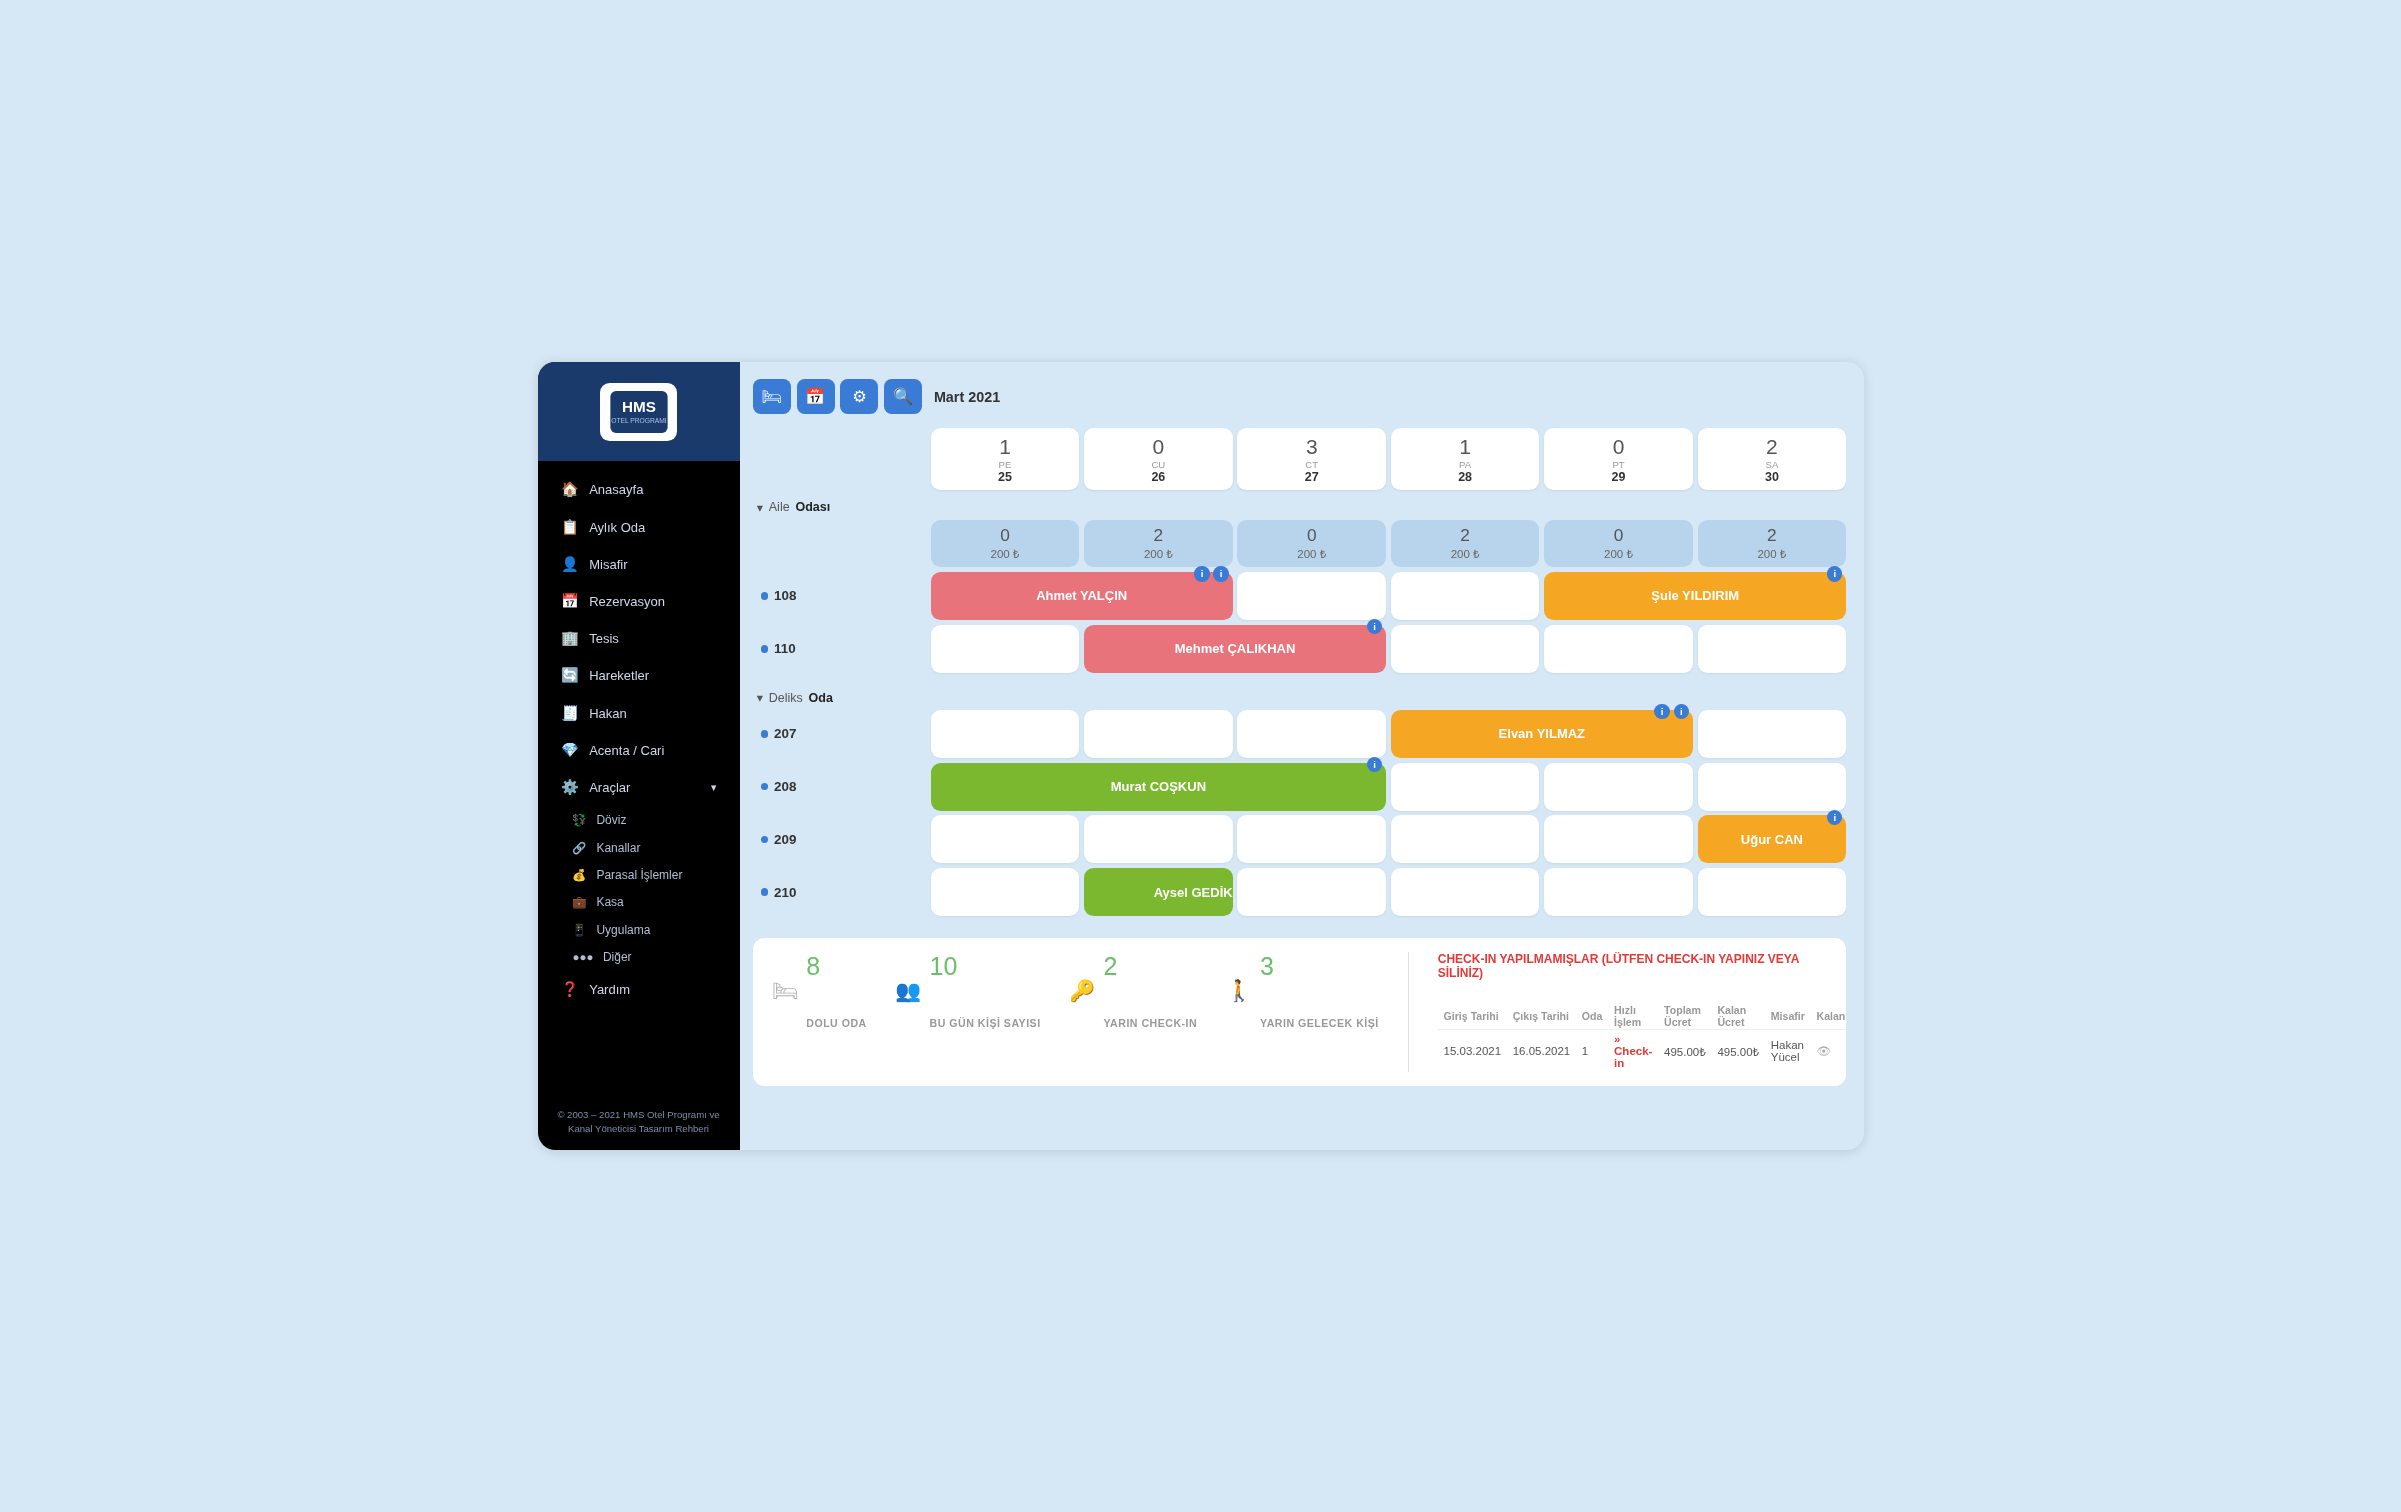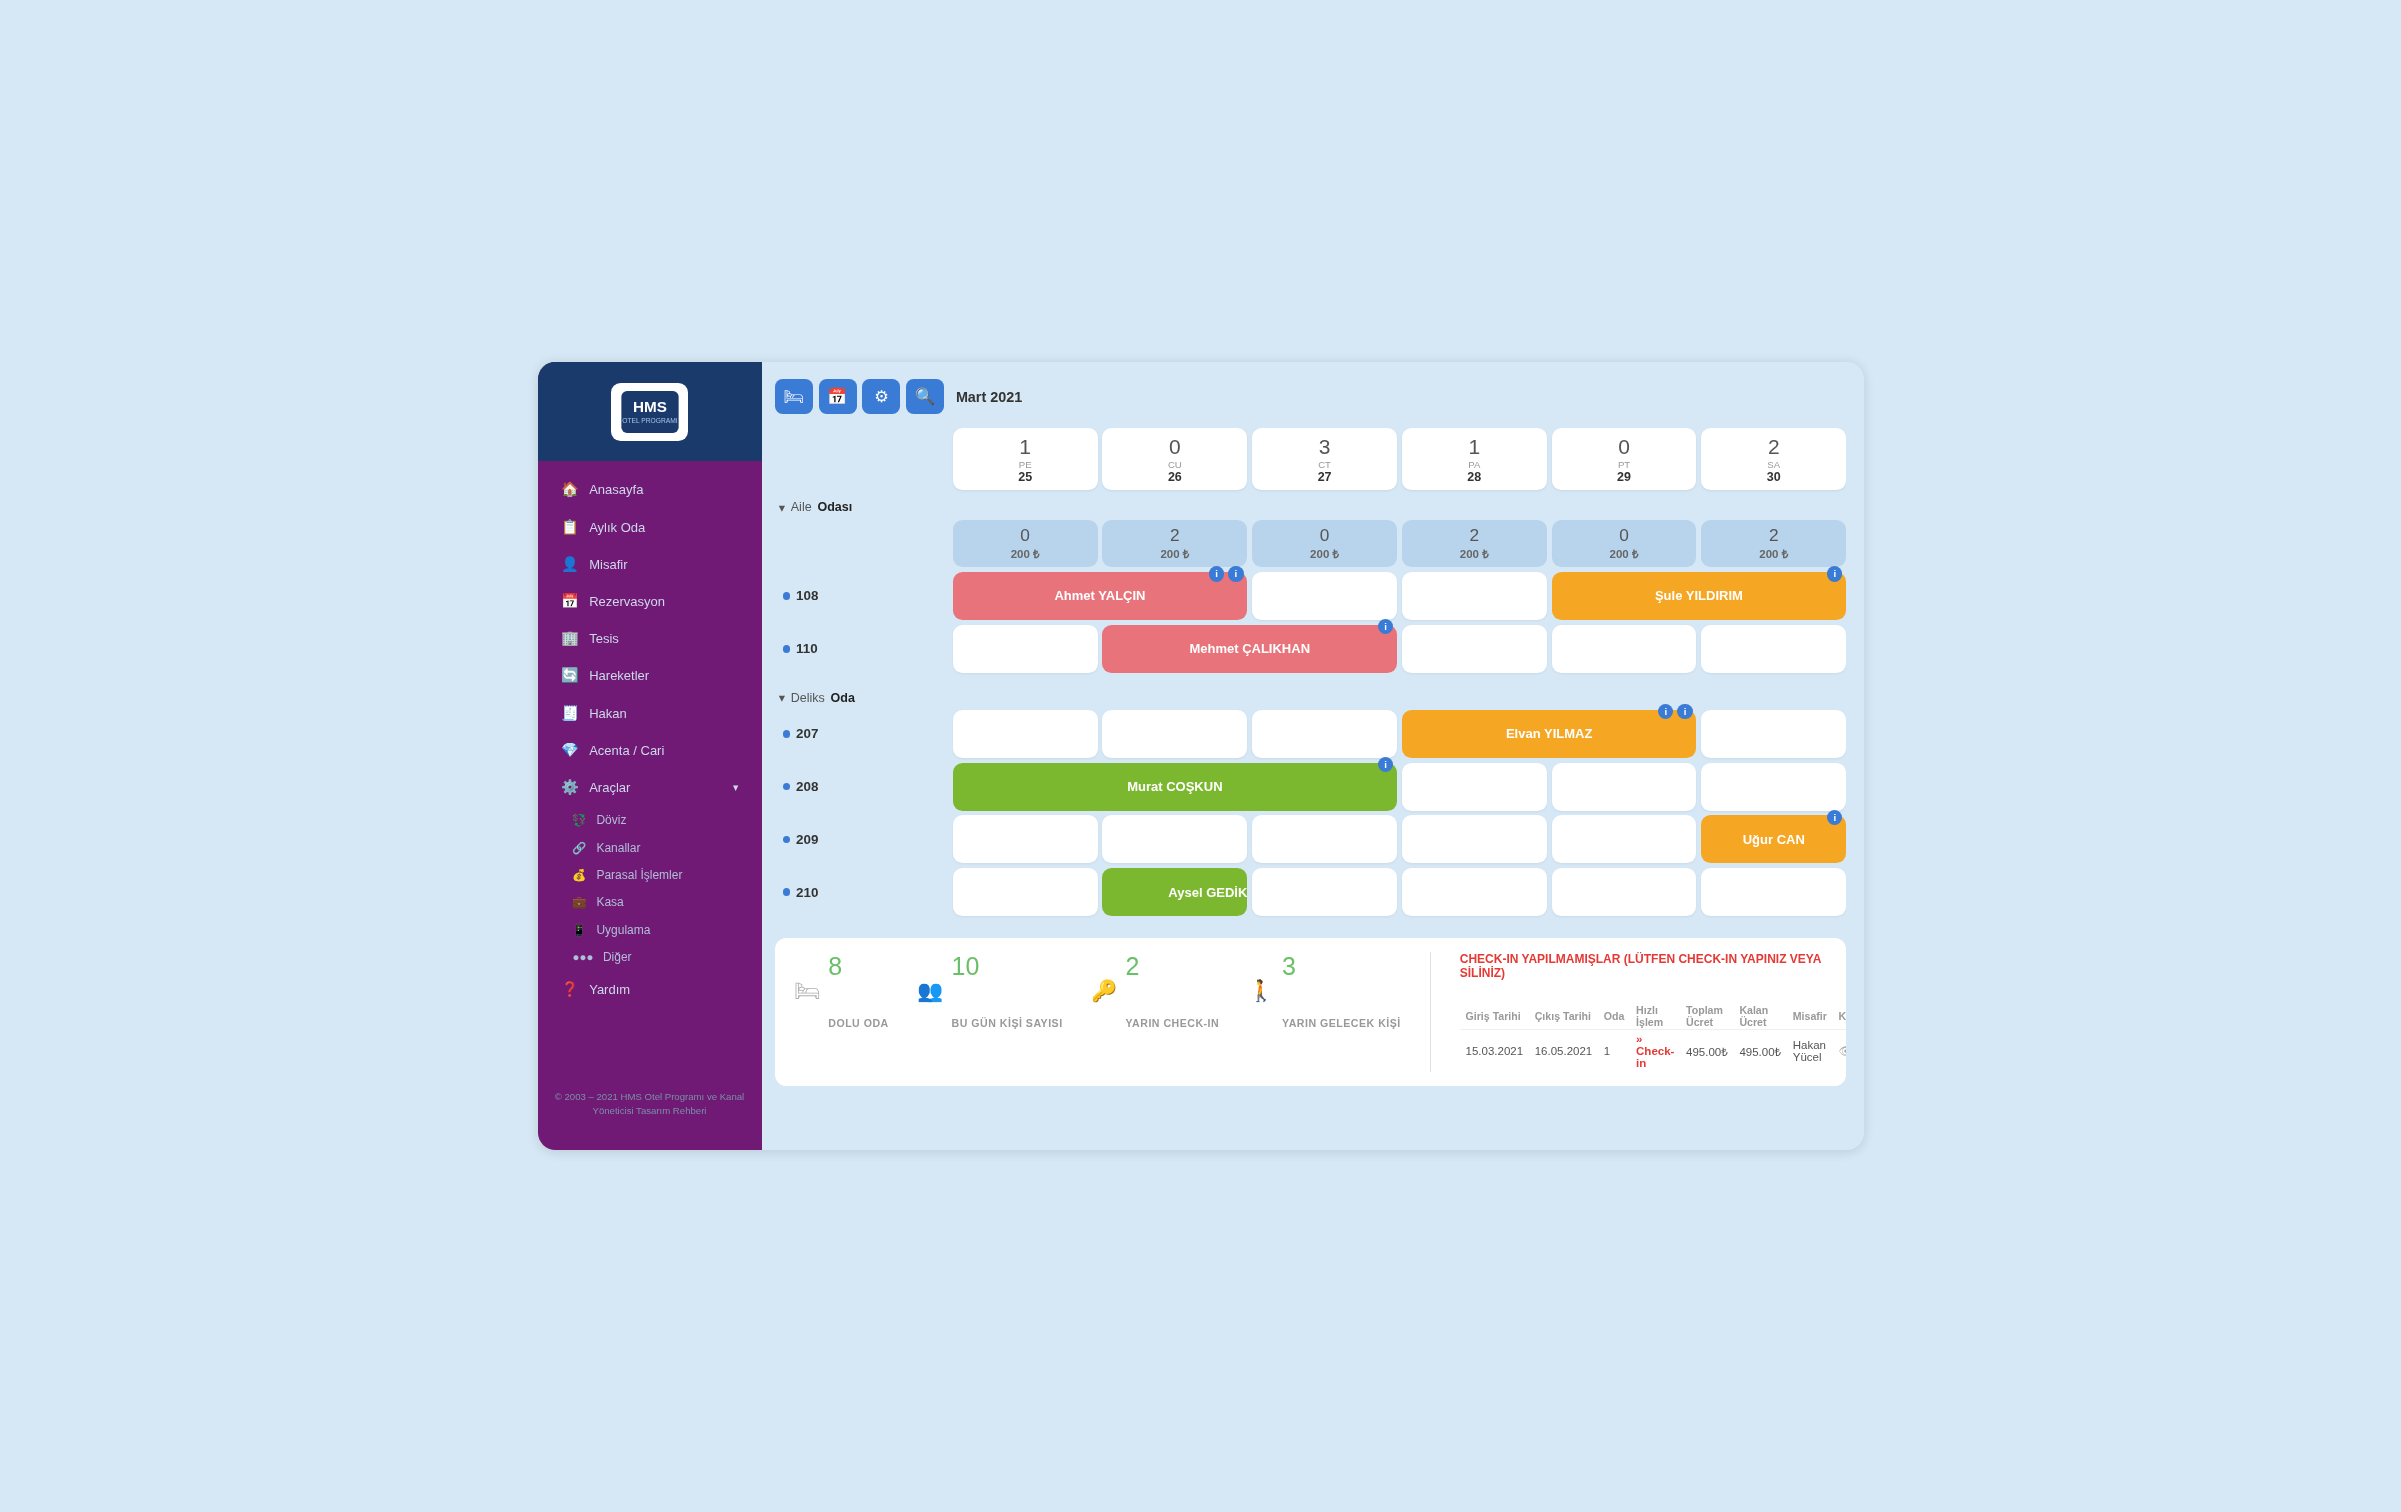--- a/index.html
+++ b/index.html
@@ -17,26 +17,26 @@
       background: #d6e8f5;
       border-radius: 17.3px;
       width: 1326px;
       min-height: 788px;
       display: flex;
       overflow: hidden;
       box-shadow: 0 1.9px 11.5px rgba(0,0,0,0.12);
     }
     
     .sidebar {
-      width: 224px;
-      background: #701a75;
+      width: 202px;
+      background: #000000;
       border-radius: 13.4px 0 0 13.4px;
       display: flex;
       flex-direction: column;
-      padding: 0 0 24px 0;
+      padding: 0 0 6px 0;
       flex-shrink: 0;
     }
     .sidebar-logo {
       background: #1a3a6b;
       display: flex;
       flex-direction: column;
       align-items: center;
       padding: 21px 9.6px 15.4px;
     }
     .logo-box {
@@ -179,21 +179,21 @@
     }
     .stat-cell {
       background: #b8d4ec;
       border-radius: 9.6px;
       display: flex;
       flex-direction: column;
       align-items: center;
       padding: 5.8px 3.8px;
     }
     .stat-cell .stat-num { font-size: 17.3px; font-weight: 300; color: #555; }
-    .stat-cell .stat-price { font-size: 11.5px; color: #666; font-weight: bold; }
+    .stat-cell .stat-price { font-size: 11.5px; color: #666; }
     
     .room-row {
       display: grid;
       grid-template-columns: 173px repeat(6, 1fr);
       gap: 4.8px;
       margin-bottom: 4.8px;
     }
     .room-label {
       display: flex;
       align-items: center;

